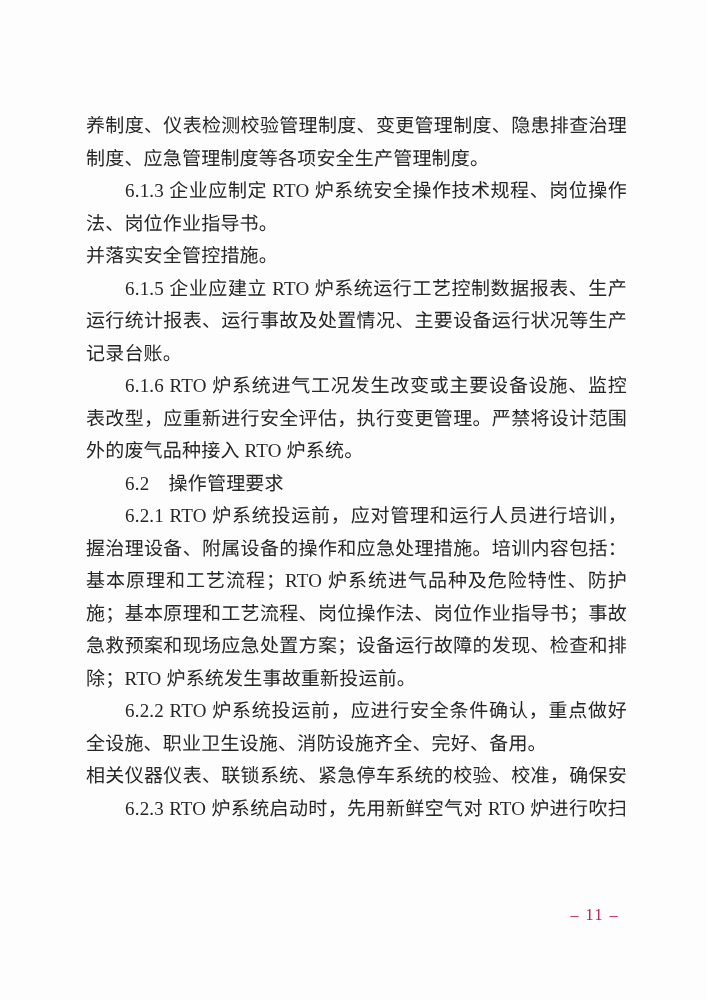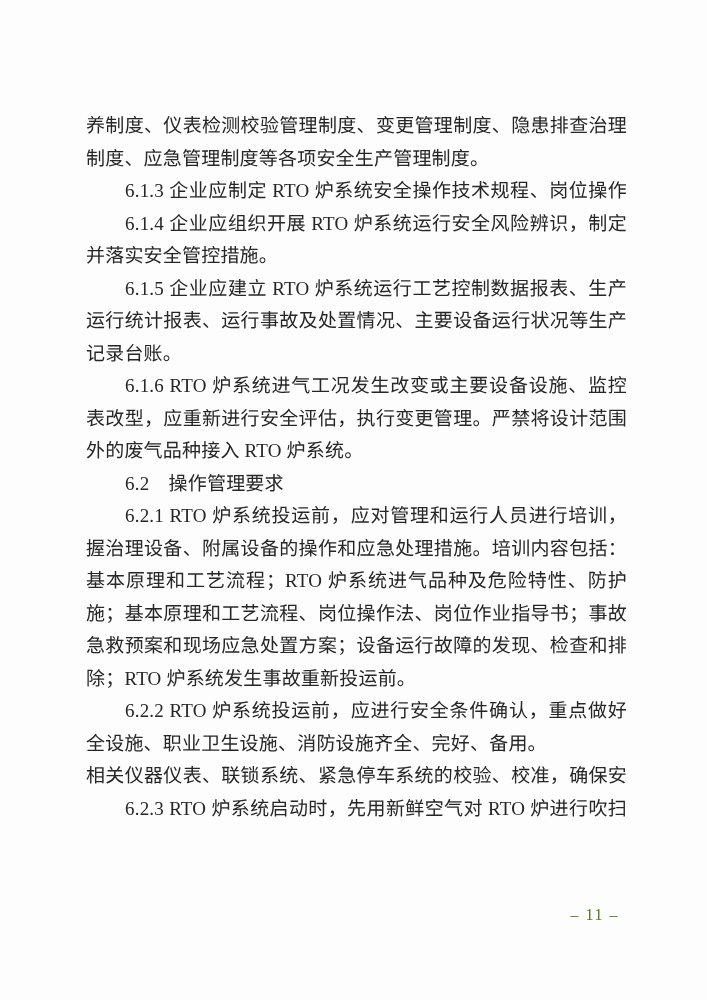--- a/index.html
+++ b/index.html
@@ -40,32 +40,32 @@
   }
   .ln.ind {
     text-indent: 39px;
   }
   .footer {
     position: absolute;
     top: 906px;
     right: 88px;
     font-size: 16px;
     letter-spacing: 1.5px;
-    color: #4d7c0f;
+    color: #be185d;
   }
 </style>
 </head>
 <body>
 
 <div class="page">
   <div class="textblock">
     <div class="ln just">养制度、仪表检测校验管理制度、变更管理制度、隐患排查治理</div>
     <div class="ln">制度、应急管理制度等各项安全生产管理制度。</div>
     <div class="ln ind just">6.1.3 企业应制定 RTO 炉系统安全操作技术规程、岗位操作</div>
-    <div class="ln ind just">6.1.4 企业应组织开展 RTO 炉系统运行安全风险辨识，制定</div>
+    <div class="ln">法、岗位作业指导书。</div>
     <div class="ln">并落实安全管控措施。</div>
     <div class="ln ind just">6.1.5 企业应建立 RTO 炉系统运行工艺控制数据报表、生产</div>
     <div class="ln just">运行统计报表、运行事故及处置情况、主要设备运行状况等生产</div>
     <div class="ln">记录台账。</div>
     <div class="ln ind just">6.1.6 RTO 炉系统进气工况发生改变或主要设备设施、监控仪</div>
     <div class="ln just">表改型，应重新进行安全评估，执行变更管理。严禁将设计范围</div>
     <div class="ln">外的废气品种接入 RTO 炉系统。</div>
     <div class="ln ind">6.2　操作管理要求</div>
     <div class="ln ind just">6.2.1 RTO 炉系统投运前，应对管理和运行人员进行培训，掌</div>
     <div class="ln just">握治理设备、附属设备的操作和应急处理措施。培训内容包括：</div>

